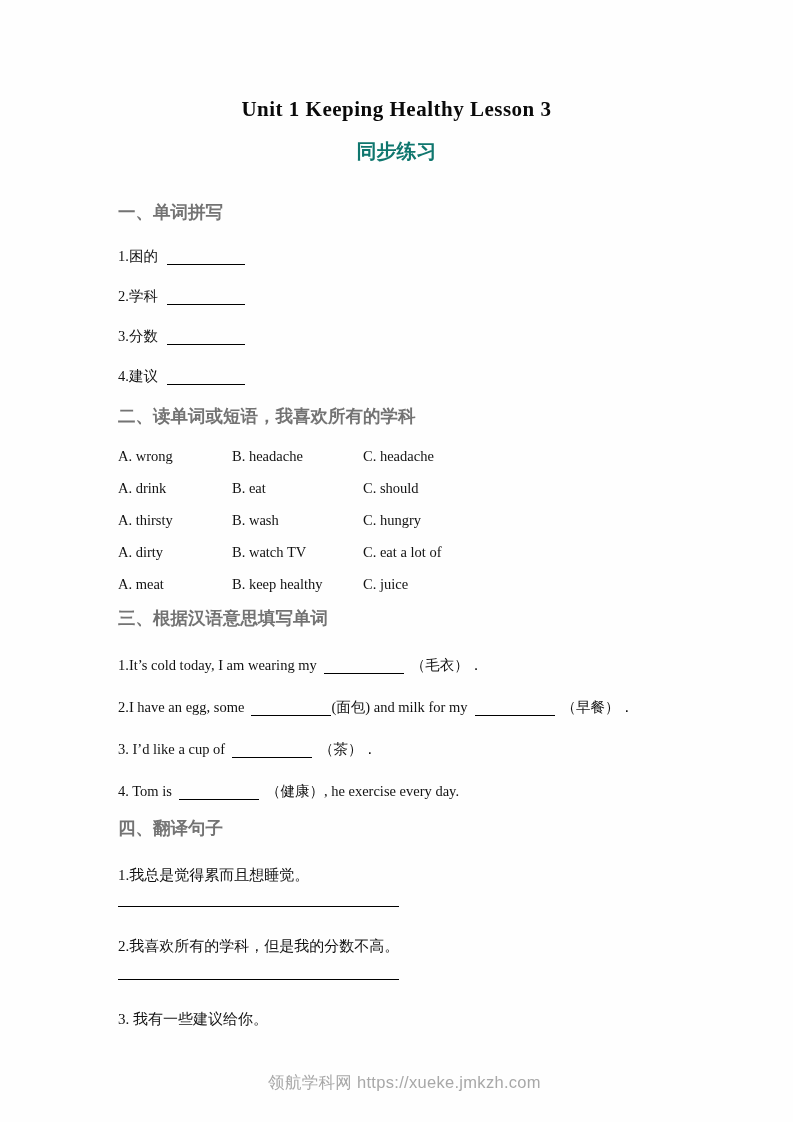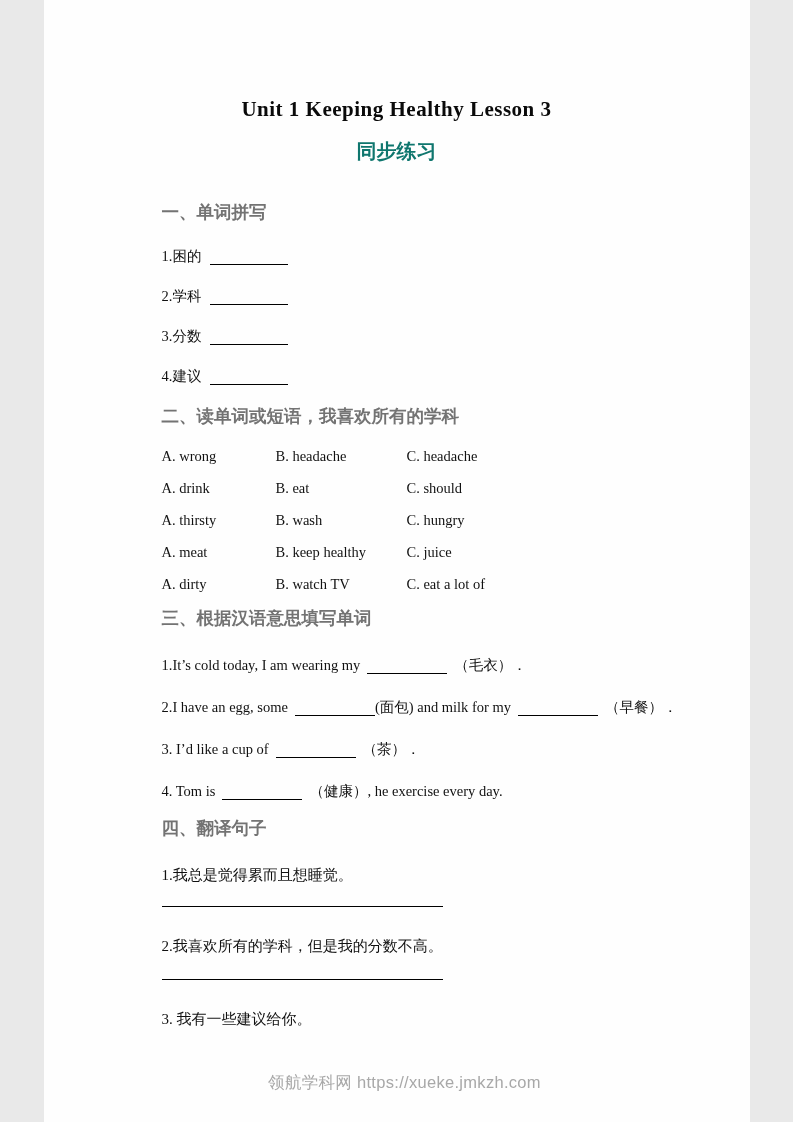--- a/index.html
+++ b/index.html
@@ -3,21 +3,21 @@
 <meta charset="utf-8">
 <style>
   * { margin: 0; padding: 0; box-sizing: border-box; }
   html, body { background: #e9e9e9; }
   body {
     font-family: "Liberation Serif", "DejaVu Serif", serif;
     color: #111;
   }
   .page {
     position: relative;
-    width: 706px;
+    width: 793px;
     height: 1122px;
     margin: 0 auto;
     background: #fefefe;
     overflow: hidden;
   }
   
   .doc-header { padding-top: 97px; text-align: center; }
   .doc-title {
     font-family: "Liberation Serif", "DejaVu Serif", serif;
     font-size: 21px;
@@ -147,28 +147,28 @@
         <span>A. drink</span>
         <span>B. eat</span>
         <span>C. should</span>
       </div>
       <div class="s2-row">
         <span>A. thirsty</span>
         <span>B. wash</span>
         <span>C. hungry</span>
       </div>
       <div class="s2-row">
+        <span>A. dirty</span>
+        <span>B. watch TV</span>
+        <span>C. eat a lot of</span>
+      </div>
+      <div class="s2-row">
         <span>A. meat</span>
         <span>B. keep healthy</span>
         <span>C. juice</span>
-      </div>
-      <div class="s2-row">
-        <span>A. dirty</span>
-        <span>B. watch TV</span>
-        <span>C. eat a lot of</span>
       </div>
     </section>
 
     <section class="sec3">
       <h3 class="sec-heading">三、根据汉语意思填写单词</h3>
       <div class="s3-item"><span>1.It’s cold today, I am wearing my</span><span class="blank3"></span><span>（毛衣）．</span></div>
       <div class="s3-item"><span>2.I have an egg, some</span><span class="blank3 tight-right"></span><span>(面包) and milk for my</span><span class="blank3"></span><span>（早餐）．</span></div>
       <div class="s3-item"><span>3. I’d like a cup of</span><span class="blank3"></span><span>（茶）．</span></div>
       <div class="s3-item"><span>4. Tom is</span><span class="blank3"></span><span>（健康）, he exercise every day.</span></div>
     </section>

